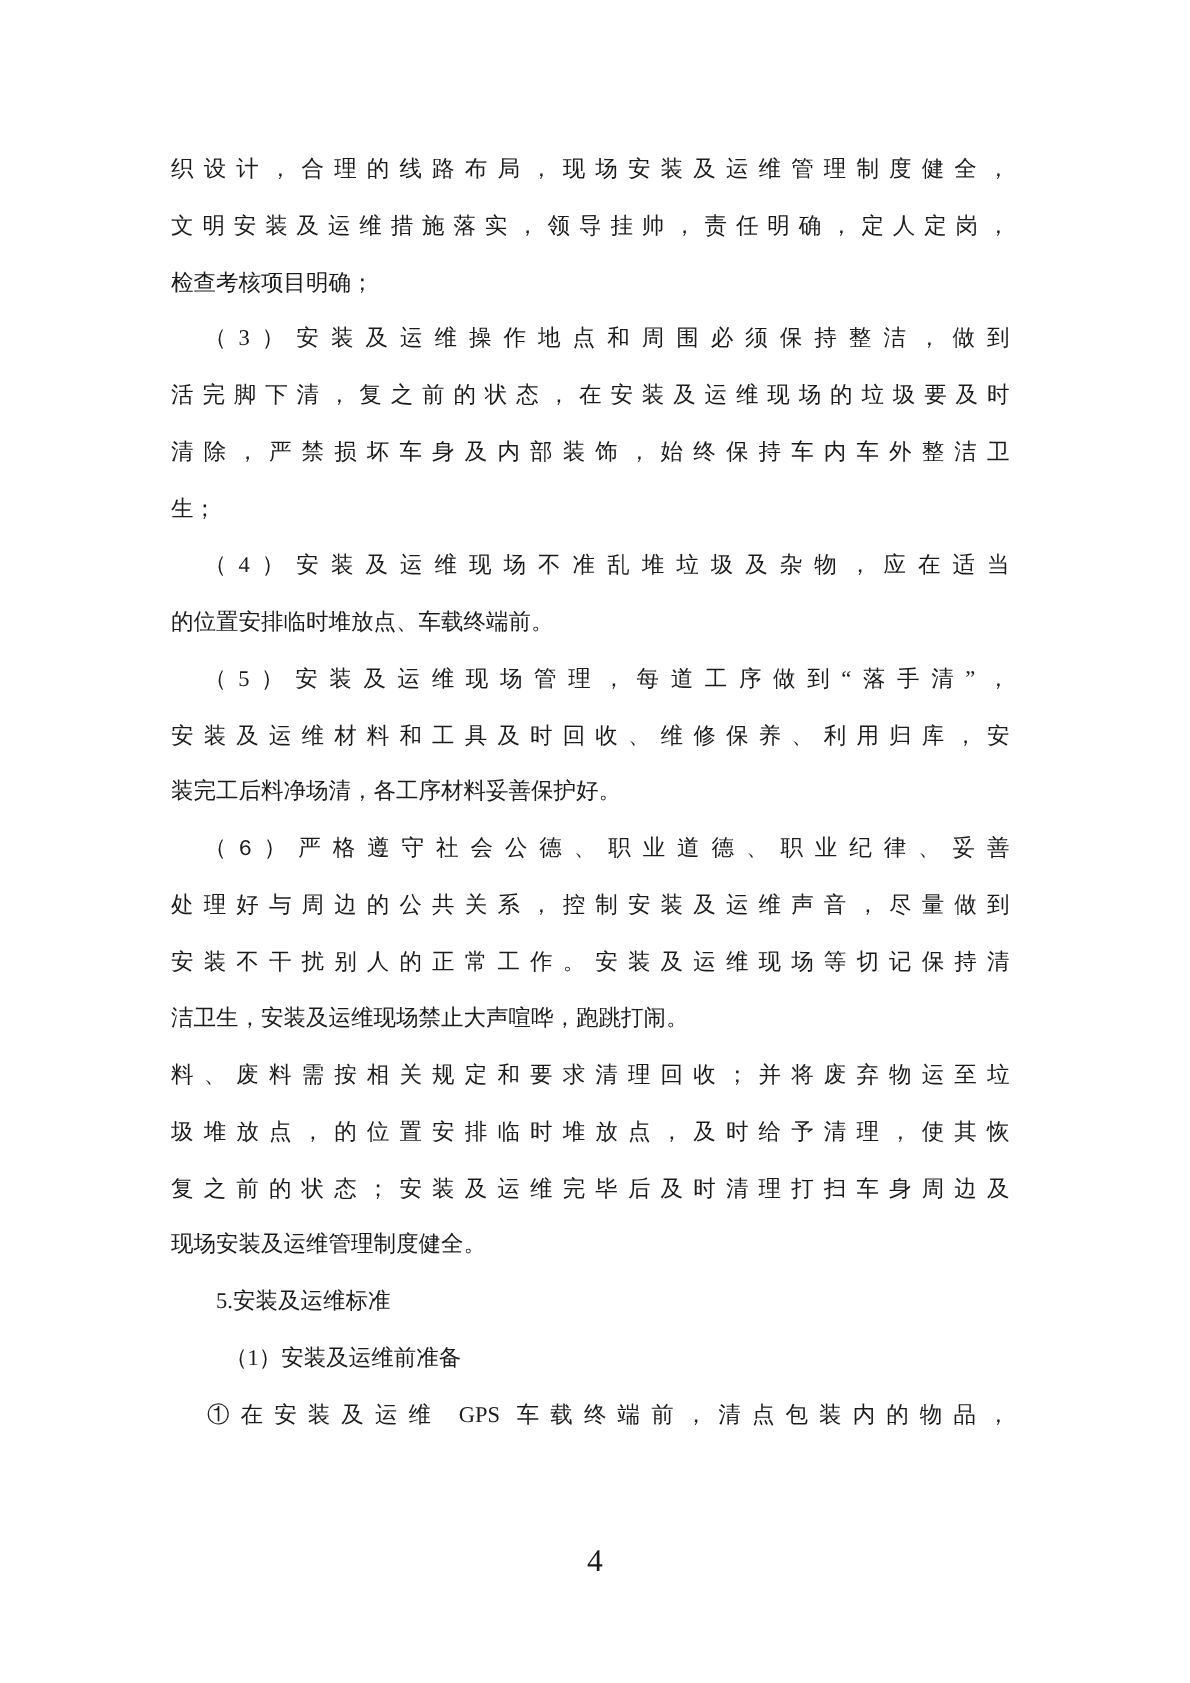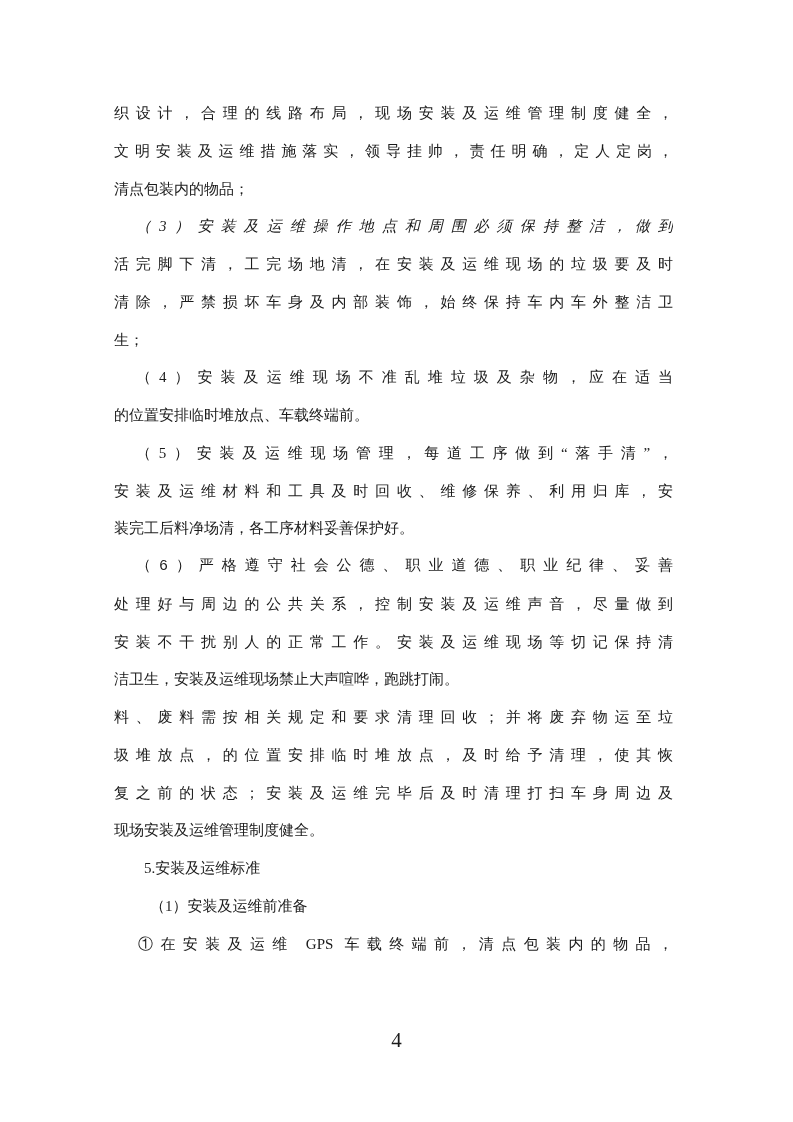--- a/index.html
+++ b/index.html
@@ -50,23 +50,23 @@
     color: #1b1b1b;
   }
 </style>
 </head>
 <body>
 
 <div class="page">
   <div class="content" id="content">
       <div class="line fill">织设计，合理的线路布局，现场安装及运维管理制度健全，</div>
       <div class="line fill">文明安装及运维措施落实，领导挂帅，责任明确，定人定岗，</div>
-      <div class="line endline">清点包装内的物品；</div>
-      <div class="line fill" style="padding-left: 22px; font-style: italic;">（3）安装及运维操作地点和周围必须保持整洁，做到</div>
-      <div class="line fill">活完脚下清，工完场地清，在安装及运维现场的垃圾要及时</div>
+      <div class="line endline">检查考核项目明确；</div>
+      <div class="line fill" style="padding-left: 22px;">（3）安装及运维操作地点和周围必须保持整洁，做到</div>
+      <div class="line fill">活完脚下清，复之前的状态，在安装及运维现场的垃圾要及时</div>
       <div class="line fill">清除，严禁损坏车身及内部装饰，始终保持车内车外整洁卫</div>
       <div class="line endline">生；</div>
       <div class="line fill" style="padding-left: 22px;">（4）安装及运维现场不准乱堆垃圾及杂物，应在适当</div>
       <div class="line endline">的位置安排临时堆放点、车载终端前。</div>
       <div class="line fill" style="padding-left: 22px;">（5）安装及运维现场管理，每道工序做到“落手清”，</div>
       <div class="line fill">安装及运维材料和工具及时回收、维修保养、利用归库，安</div>
       <div class="line endline">装完工后料净场清，各工序材料妥善保护好。</div>
       <div class="line fill" style="padding-left: 22px; font-family: Liberation Mono, monospace;">（6）严格遵守社会公德、职业道德、职业纪律、妥善</div>
       <div class="line fill">处理好与周边的公共关系，控制安装及运维声音，尽量做到</div>
       <div class="line fill">安装不干扰别人的正常工作。安装及运维现场等切记保持清</div>

